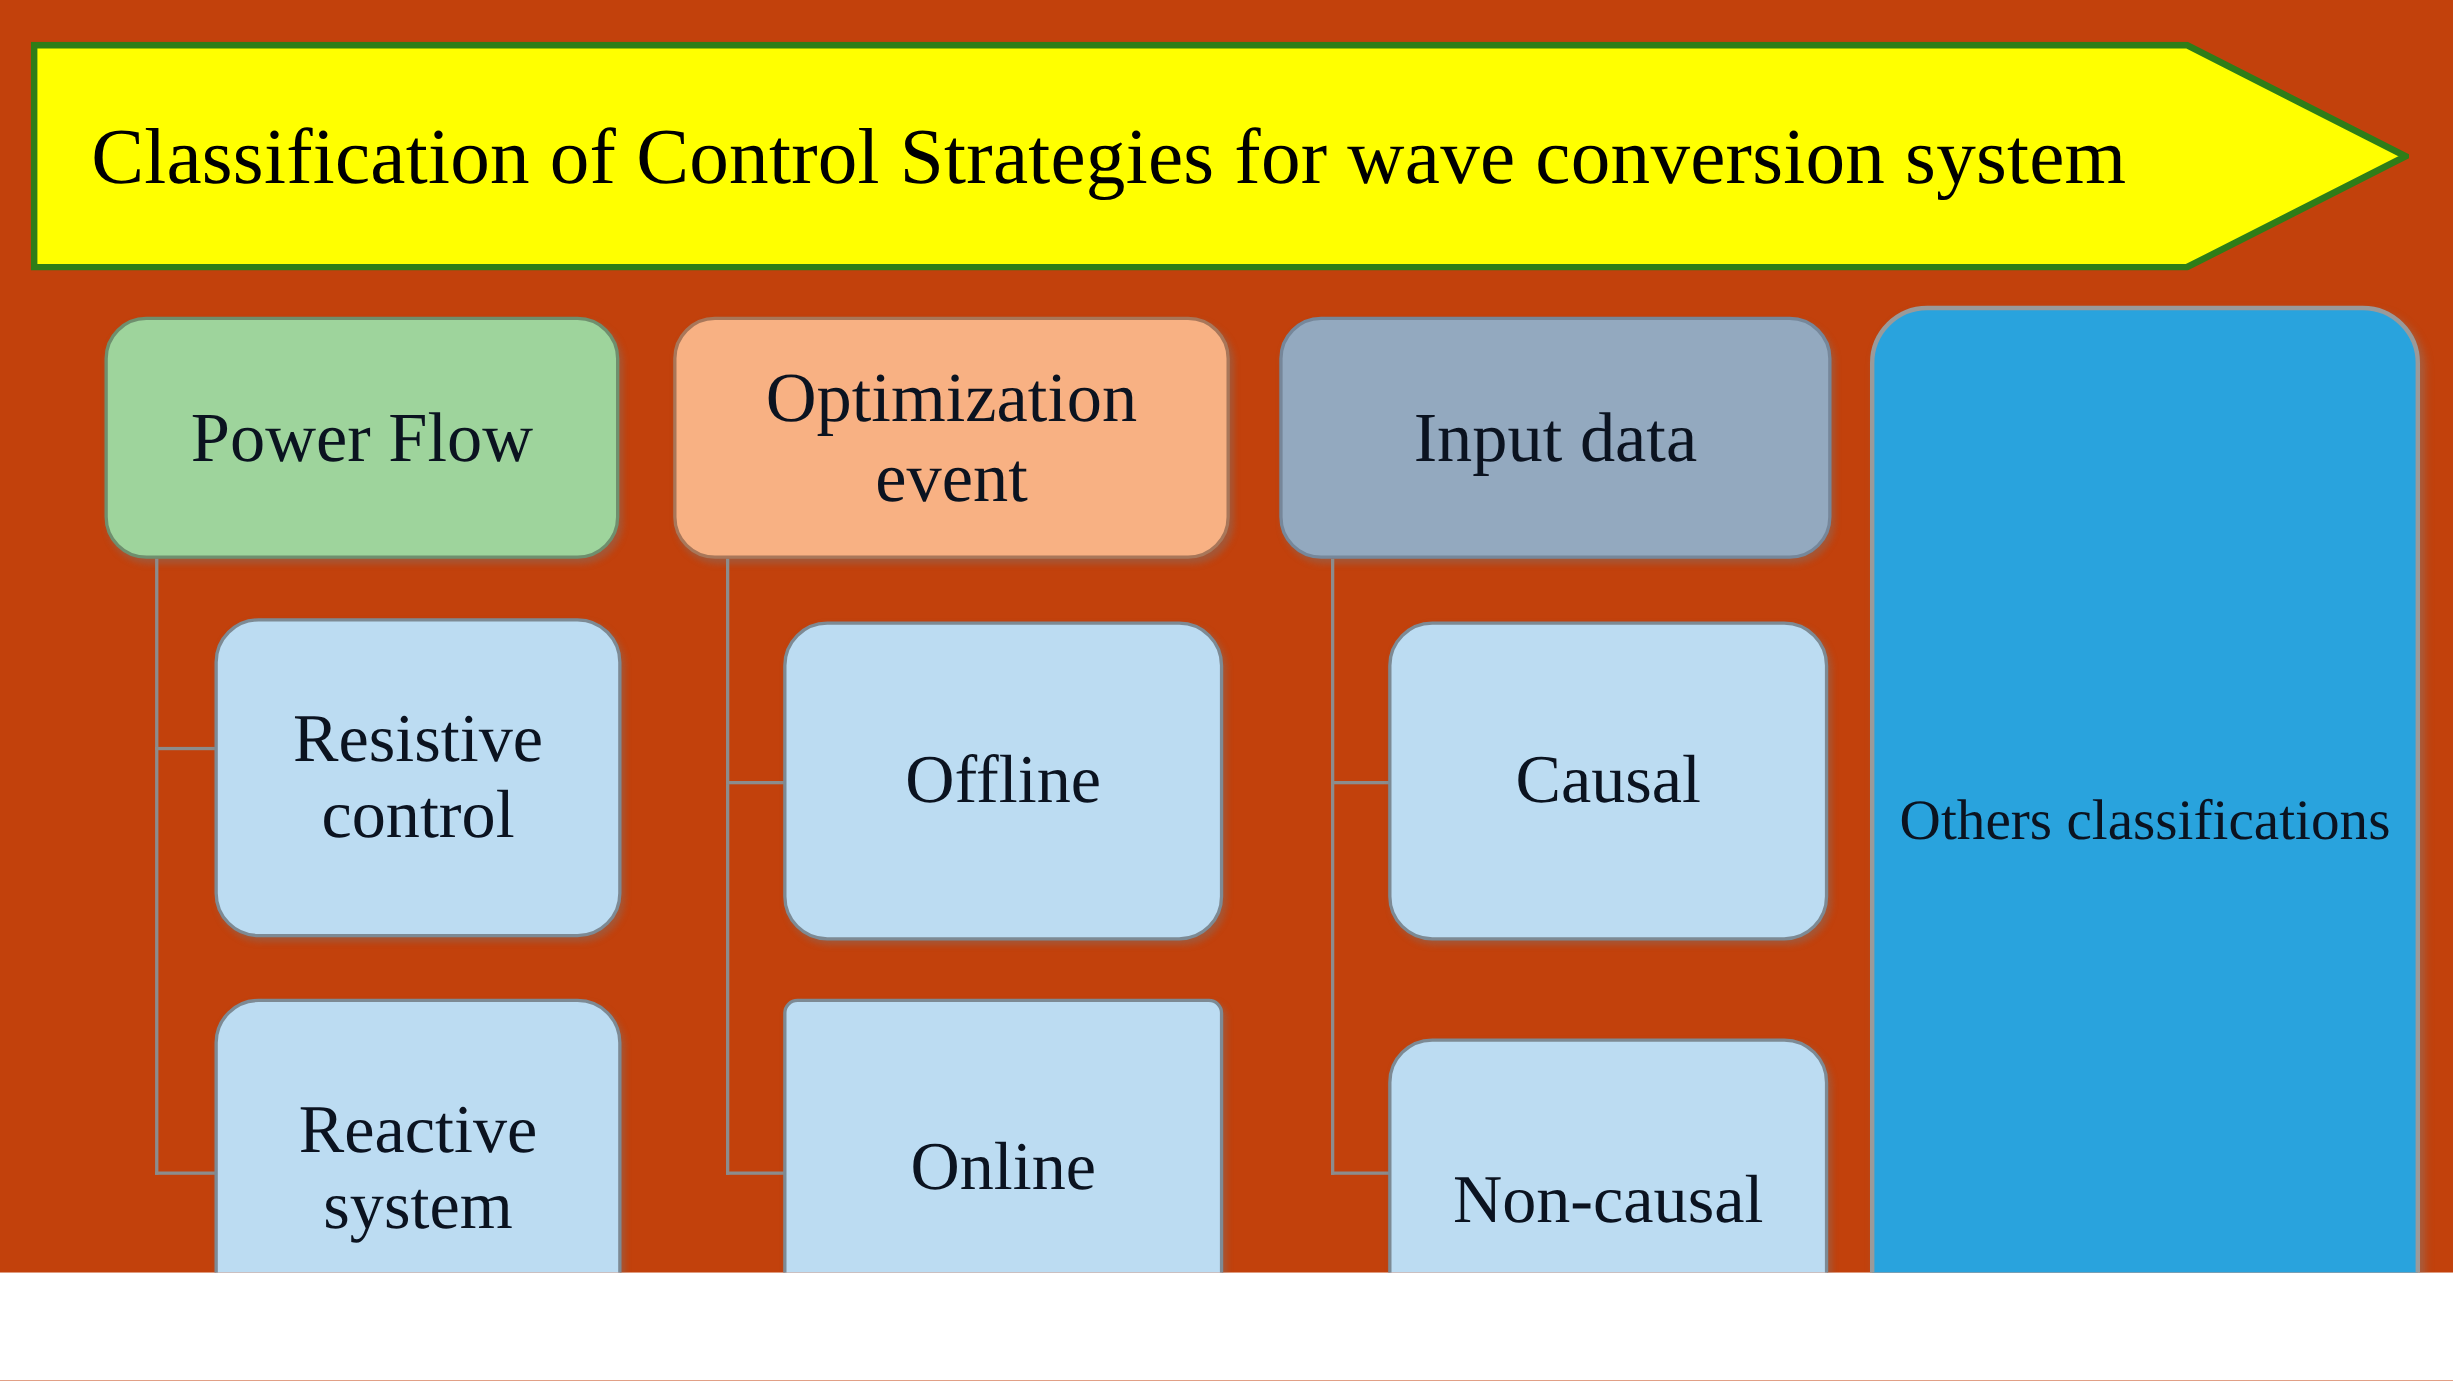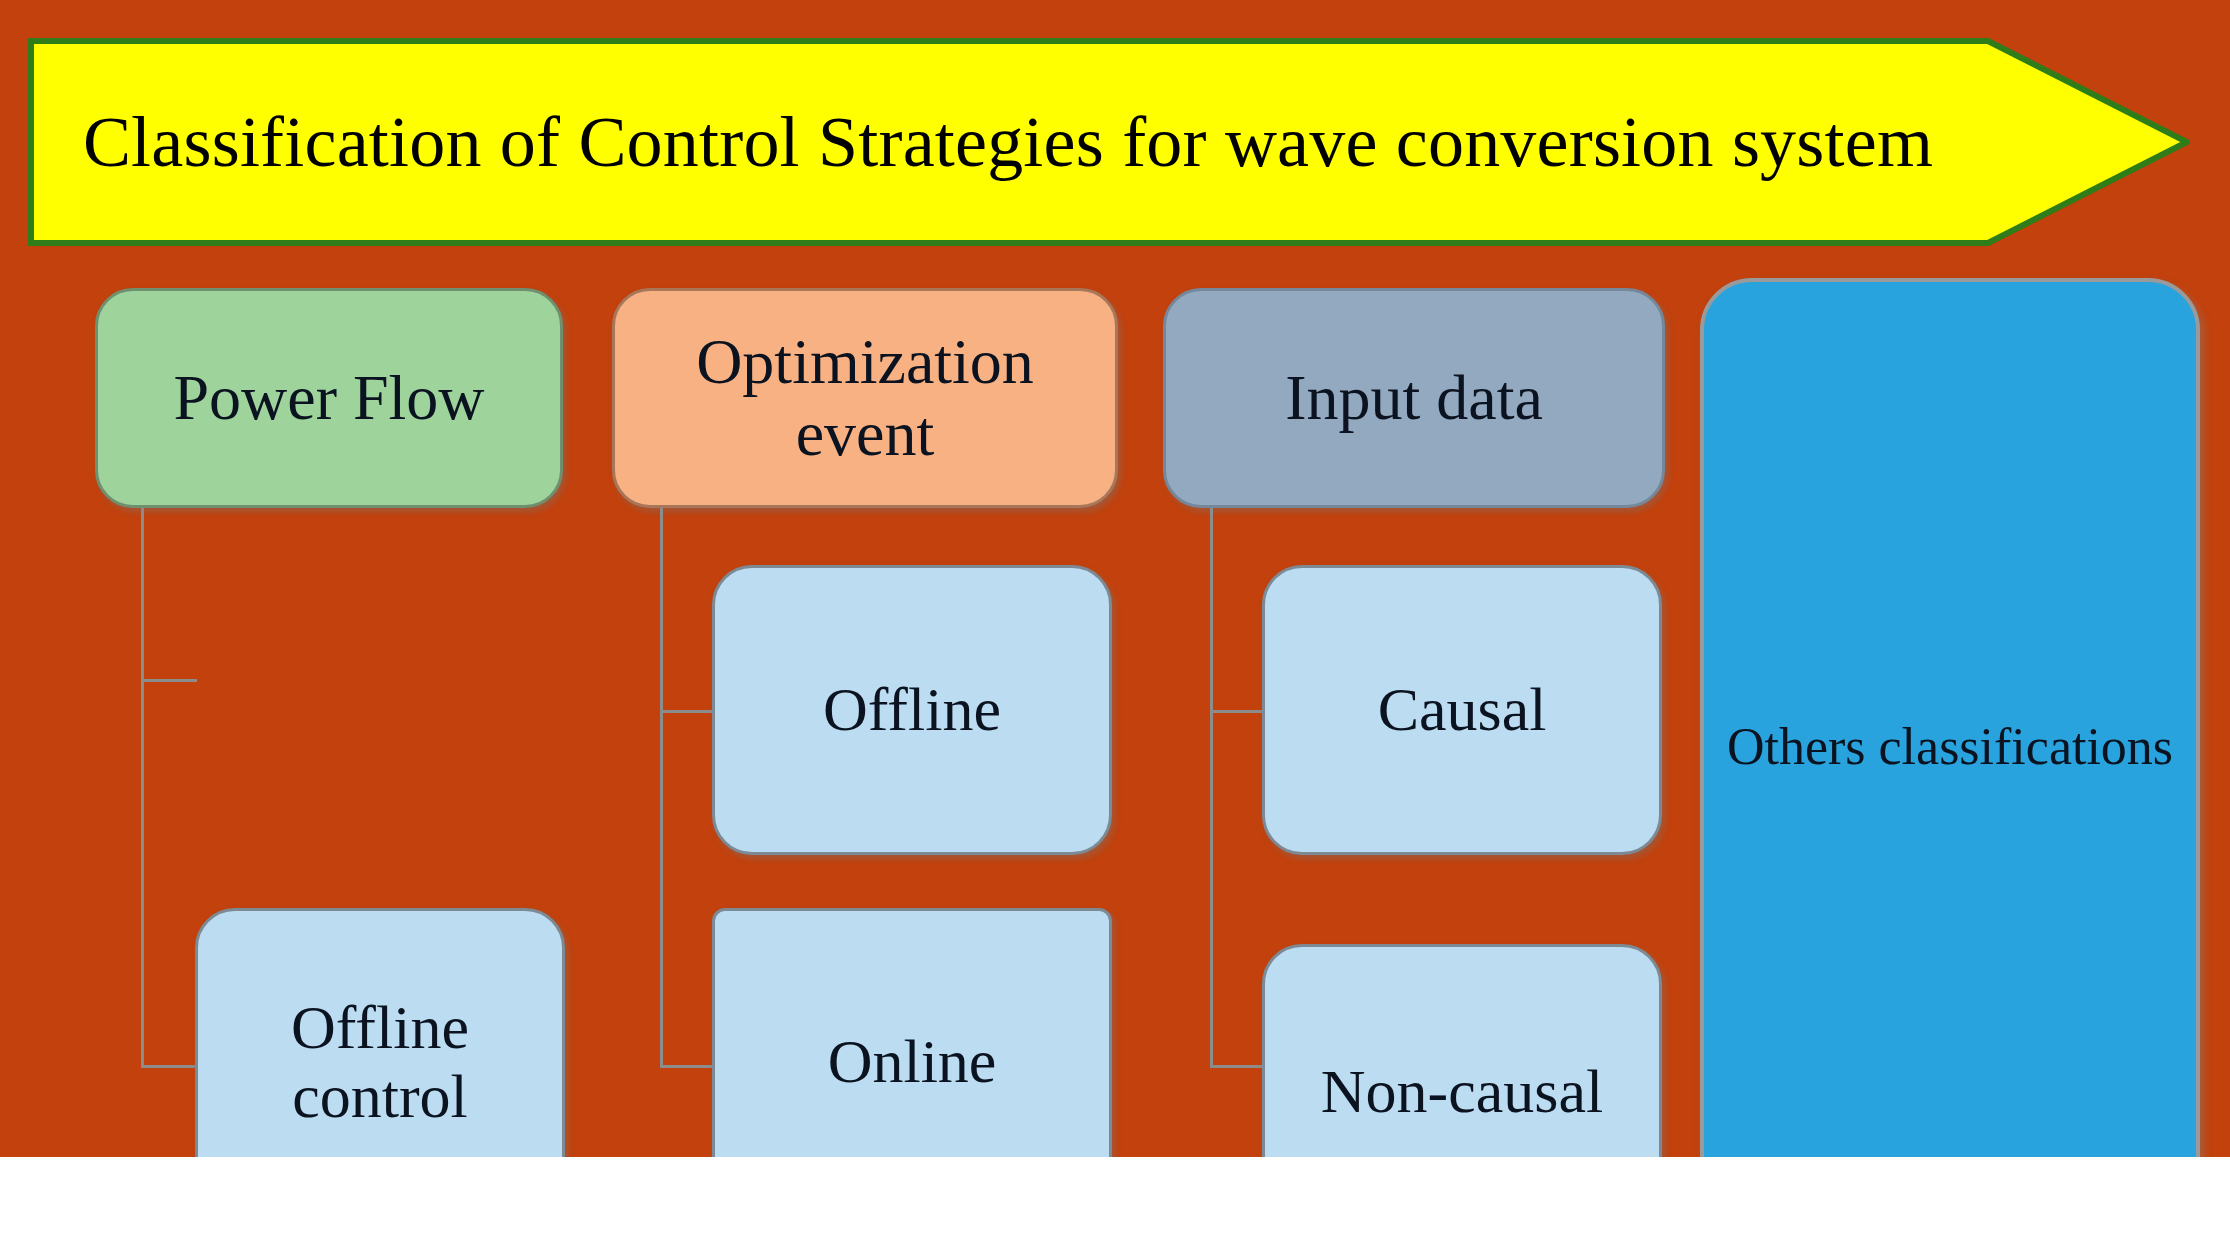--- a/index.html
+++ b/index.html
@@ -115,23 +115,26 @@
   </div>
 
   <div class="node head" id="node-power-flow" style="left:95px; top:288px; width:468px; height:220px;">
     <span class="lbl">Power Flow</span>
   </div>
 
   <div class="conn-v" style="left:141px; top:508px; width:3px; height:560px;"></div>
   <div class="conn-h" style="left:141px; top:679px; width:56px; height:3px;"></div>
   <div class="conn-h" style="left:141px; top:1065px; width:56px; height:3px;"></div>
 
+  <div class="node leaf" style="left:195px; top:562px; width:370px; height:290px;">
+    <span class="lbl">Resistive control</span>
+  </div>
 
   <div class="node leaf" style="left:195px; top:908px; width:370px; height:308px;">
-    <span class="lbl">Offline control</span>
+    <span class="lbl">Reactive system</span>
   </div>
 
   <div class="node head" id="node-optimization" style="left:612px; top:288px; width:506px; height:220px;">
     <span class="lbl">Optimization event</span>
   </div>
 
   <div class="conn-v" style="left:660px; top:508px; width:3px; height:560px;"></div>
   <div class="conn-h" style="left:660px; top:710px; width:56px; height:3px;"></div>
   <div class="conn-h" style="left:660px; top:1065px; width:56px; height:3px;"></div>
 

